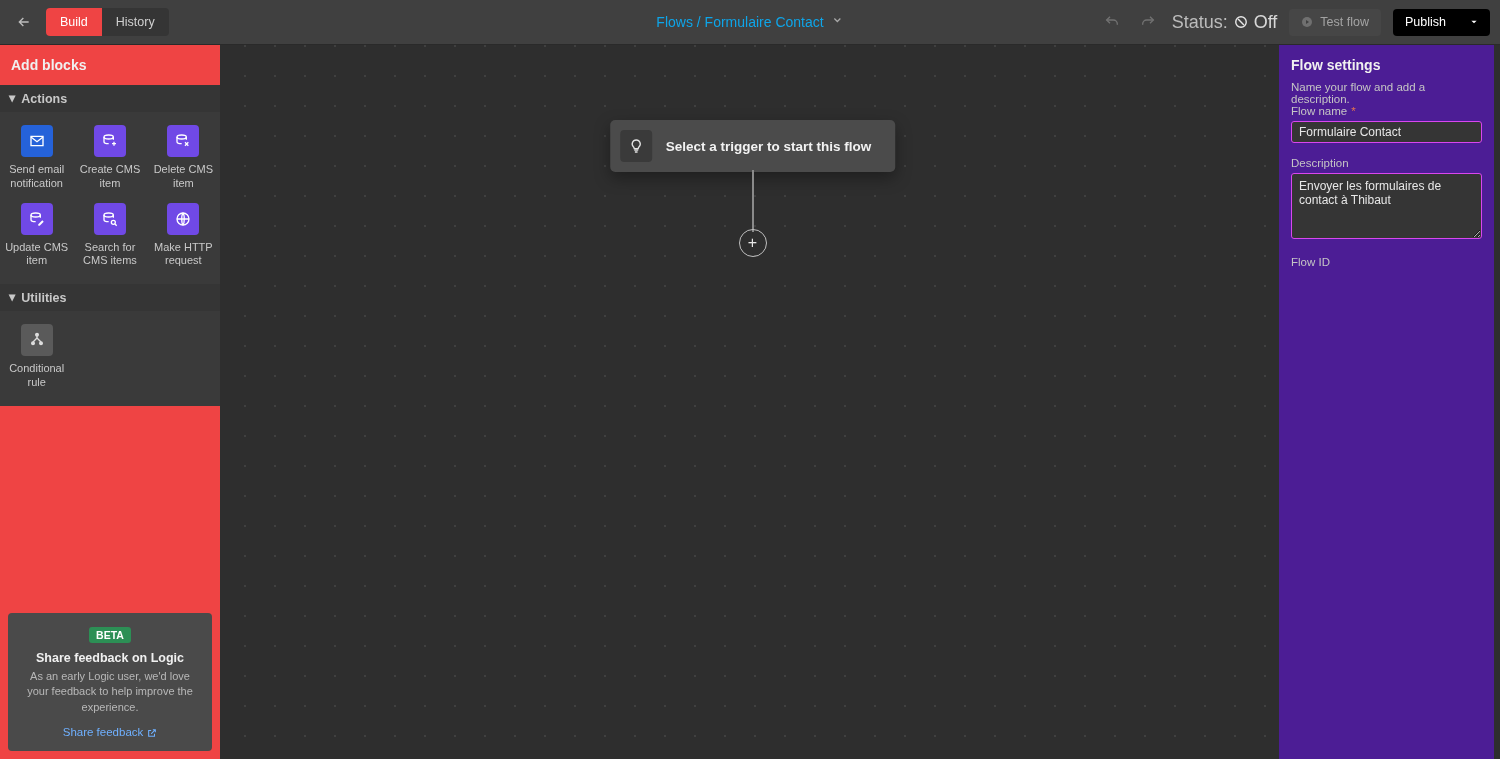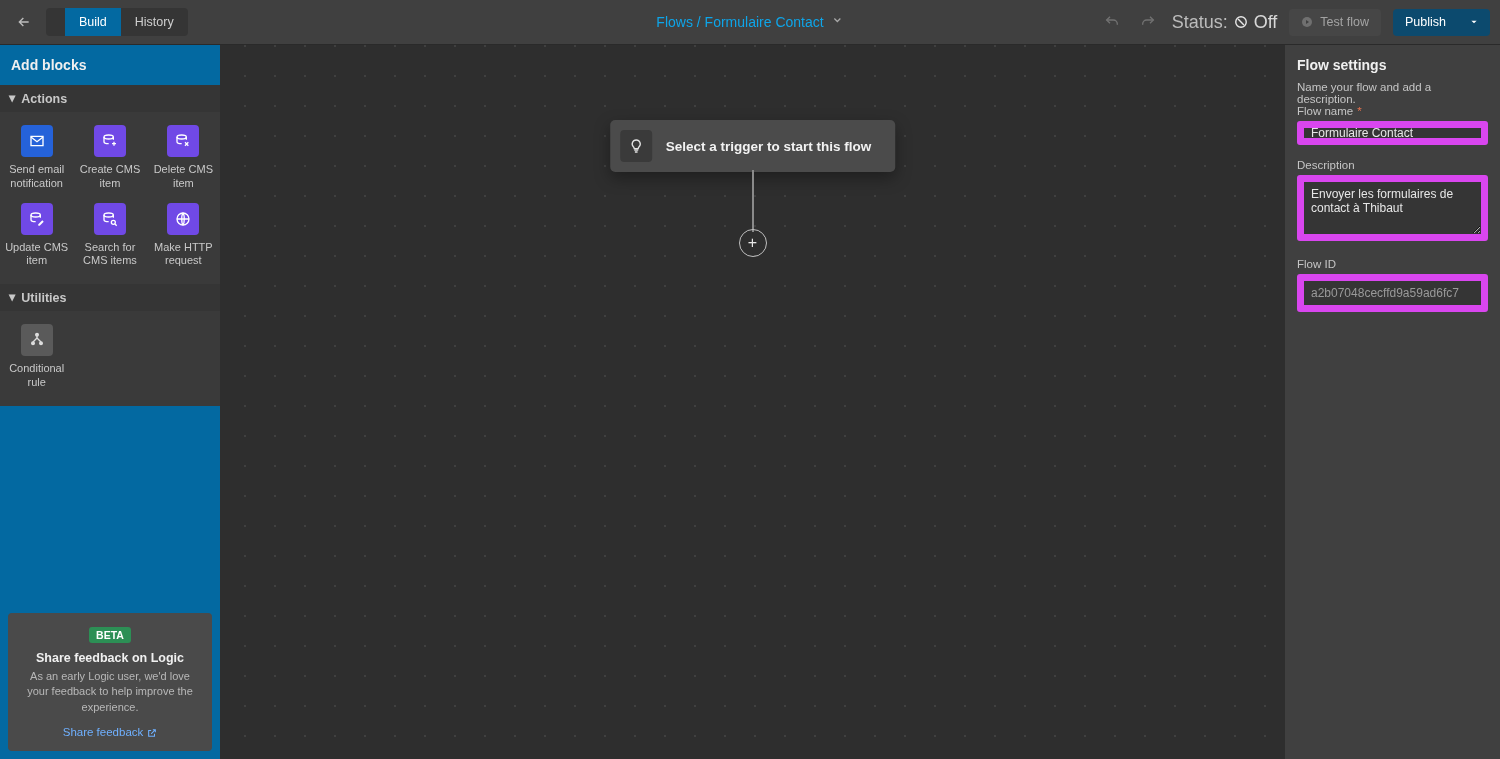--- a/index.html
+++ b/index.html
@@ -20,42 +20,42 @@
   .back-btn {
     width: 28px; height: 28px; border-radius: 4px;
     display: flex; align-items: center; justify-content: center; color: #bdbdbd; margin-right: 8px; cursor: pointer;
   }
   .seg {
     display: flex; background: #353535; border-radius: 4px; overflow: hidden; height: 28px;
   }
   .seg div {
     padding: 0 14px; line-height: 28px; font-size: 12.5px; color: #d0d0d0; cursor: pointer;
   }
-  .seg .active { background: #0369a1; color: #fff; margin-left: 19px; }
+  .seg .active { background: #ef4444; color: #fff; }
   .title-center {
     position: absolute; left: 50%; transform: translateX(-50%);
     display: flex; gap: 8px; color: #0ea5e9; font-size: 14px; font-weight: 500;
   }
   .title-center .chev { color: #a8a8a8; display: flex; }
   .top-right { margin-left: auto; display: flex; align-items: center; gap: 12px; }
   .icon-btn { width: 24px; height: 24px; display: flex; align-items: center; justify-content: center; color: #9a9a9a; cursor: pointer; border-radius: 3px; }
   .icon-btn.disabled { opacity: .55; cursor: default; }
   .status-wrap { display: flex; align-items: center; gap: 6px; color: #d8d8d8; font-size: 18px; }
   .status-wrap .lbl { color: #bcbcbc; }
   .btn {
     height: 27px; padding: 0 12px; border-radius: 4px; display: flex; align-items: center; gap: 6px;
     font-size: 12.5px; cursor: pointer; color: #d8d8d8; background: #4a4a4a;
   }
   .btn.disabled { opacity: .65; cursor: default; gap: 7px; }
-  .btn.primary { background: #0c4a6e; color: #fff; gap: 24px; }
+  .btn.primary { background: #000000; color: #fff; gap: 24px; }
 
   
   .sidebar {
     position: absolute; top: 45px; left: 0; bottom: 0; width: 220px;
-    background: #0369a1; display: flex; flex-direction: column;
+    background: #ef4444; display: flex; flex-direction: column;
   }
   .side-title { padding: 12px 11px; font-size: 14px; font-weight: 600; color: #f0f0f0; }
   .side-section-hdr {
     padding: 6px 9px; background: #353535; color: #c8c8c8; font-size: 12.5px; font-weight: 600;
     display: flex; align-items: center; gap: 6px;
   }
   .side-section-hdr .tri { display: inline-block; transform: translateY(-1px); }
   .block-grid {
     display: grid; grid-template-columns: repeat(3, 1fr);
     padding: 7px 0 10px; background: #3a3a3a;
@@ -113,29 +113,29 @@
   }
   .add-circle {
     position: absolute; top: 184px; left: 50%; transform: translateX(-50%);
     width: 28px; height: 28px; border-radius: 50%; border: 1.5px solid #bfbfbf;
     display: flex; align-items: center; justify-content: center; color: #e6e6e6; cursor: pointer;
     font-size: 16px; line-height: 1;
   }
 
   
   .rightpanel {
-    position: absolute; top: 45px; right: 0; bottom: 0; width: 215px;
-    background: #404040; padding: 0 12px;
+    position: absolute; top: 45px; right: 6px; bottom: 0; width: 215px;
+    background: #4c1d95; padding: 0 12px;
   }
   .rightpanel h3 { font-size: 14px; font-weight: 600; color: #f0f0f0; padding: 12px 0 8px; }
   .rightpanel .sub { font-size: 11.5px; color: #c5c5c5; margin-bottom: 0; }
   .field-label { font-size: 11.5px; color: #c5c5c5; margin-bottom: 4px; display: flex; gap: 4px; }
   .field-label .req { color: #e4724f; }
   .txt-input, .txt-area, .txt-ro {
-    width: 100%; background: #353535; border: 7px solid #d946ef; border-radius: 3px;
+    width: 100%; background: #353535; border: 1px solid #d946ef; border-radius: 3px;
     color: #e7e7e7; font-size: 12px; padding: 5px 7px;
   }
   .txt-area { resize: vertical; height: 66px; font-family: inherit; }
   .txt-ro { color: #9a9a9a; cursor: default; margin-bottom: 14px; white-space: nowrap; overflow: hidden; text-overflow: ellipsis; }
   .txt-input { height: 22px; margin-bottom: 14px; }
 
   svg { display: block; }
 </style>
 </head>
 <body>
@@ -328,14 +328,13 @@
     <span>Flow name</span>
       <span class="req">*</span>
   </div>
   <input class="txt-input" value="Formulaire Contact" style="">
 
   <div class="field-label">Description</div>
   <textarea class="txt-area" style="">Envoyer les formulaires de contact à Thibaut</textarea>
   <div style="height:14px"></div>
 
   <div class="field-label">Flow ID</div>
-  <div class="txt-ro">a2b07048cecffd9a59ad6fc7</div>
 </div>
 
 </body></html>

